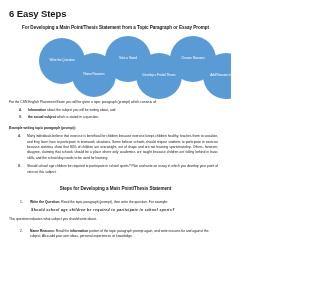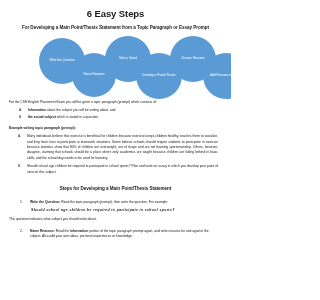--- a/index.html
+++ b/index.html
@@ -6,21 +6,21 @@
   body{
     width:231px;height:300px;overflow:hidden;
     background:#ffffff;
     font-family:"Liberation Sans", sans-serif;
     color:#1a1a1a;
     -webkit-font-smoothing:antialiased;
   }
   .page{position:relative;width:231px;height:300px;box-sizing:border-box;padding:0 9px;}
 
   .title{
-    text-align:center;font-weight:bold;font-size:9.5px;letter-spacing:-0.1px;
+    font-weight:bold;font-size:9.5px;letter-spacing:-0.1px;
     margin:9px 0 0 0;line-height:1;
   }
   .subtitle{
     text-align:center;font-weight:bold;font-size:4.6px;letter-spacing:-0.05px;
     margin:7px 0 0 0;line-height:1;
   }
 
   
   .circles{position:relative;height:60px;margin-top:6px;}
   .circ{

